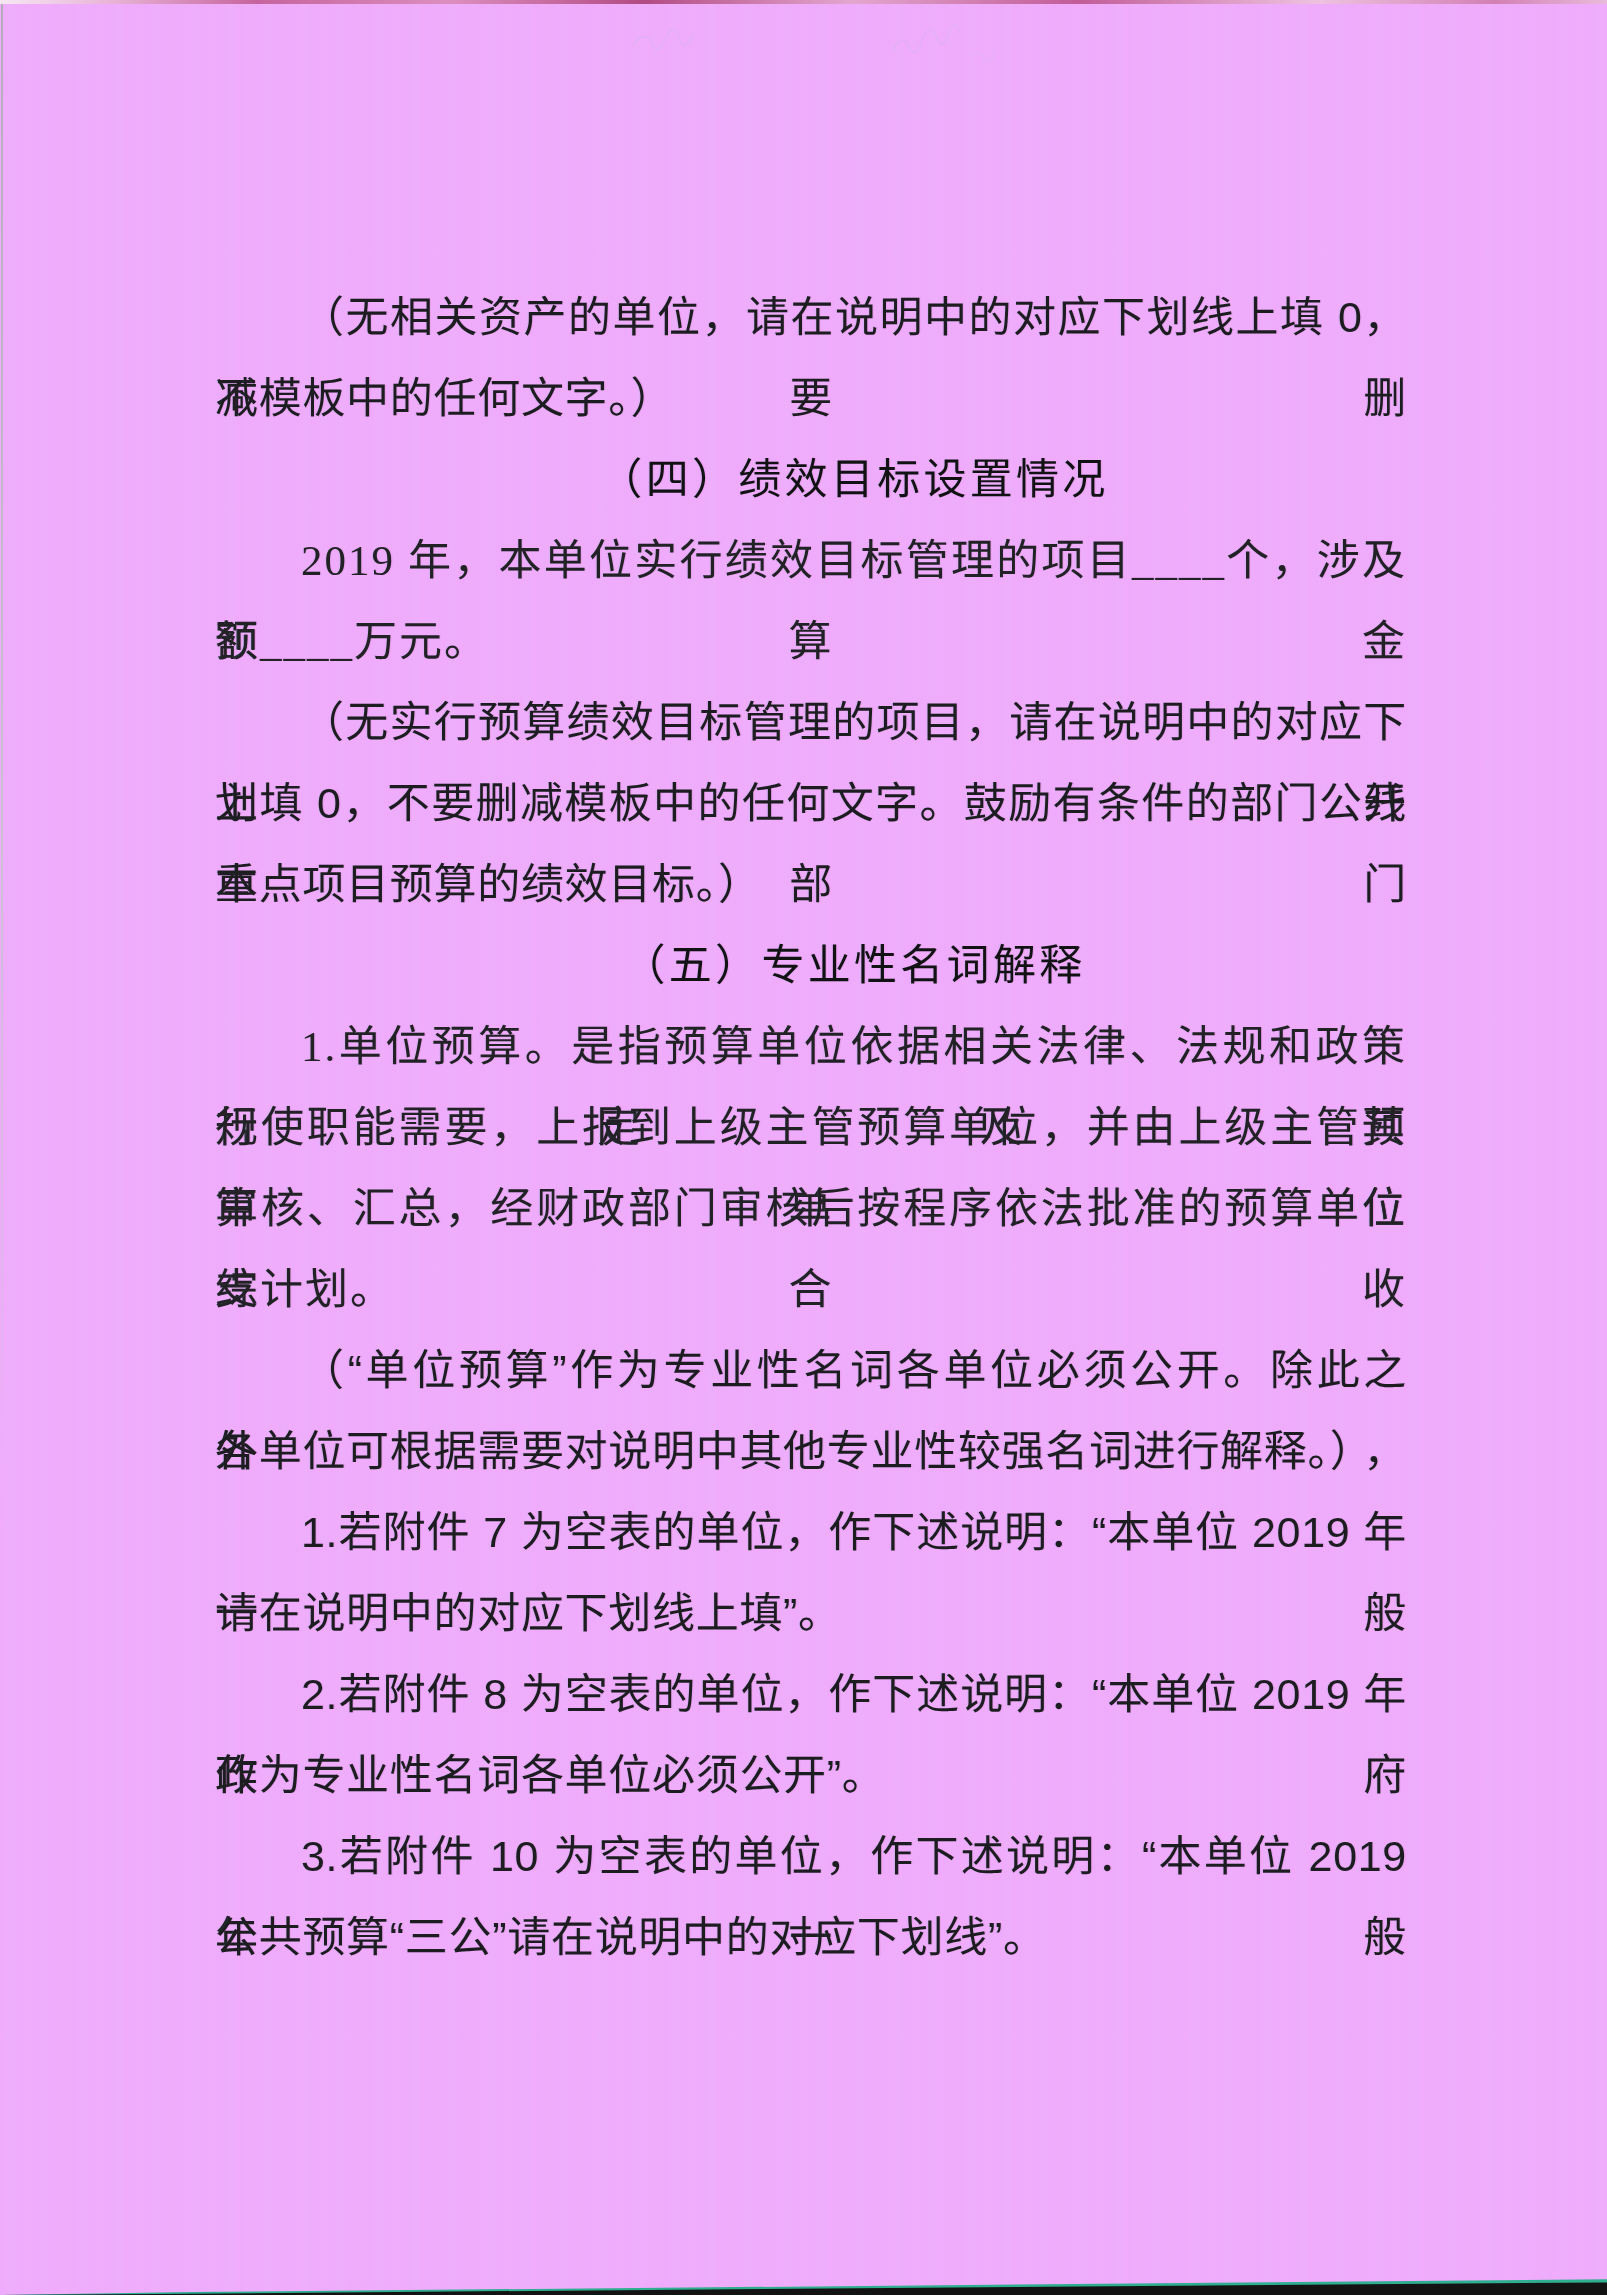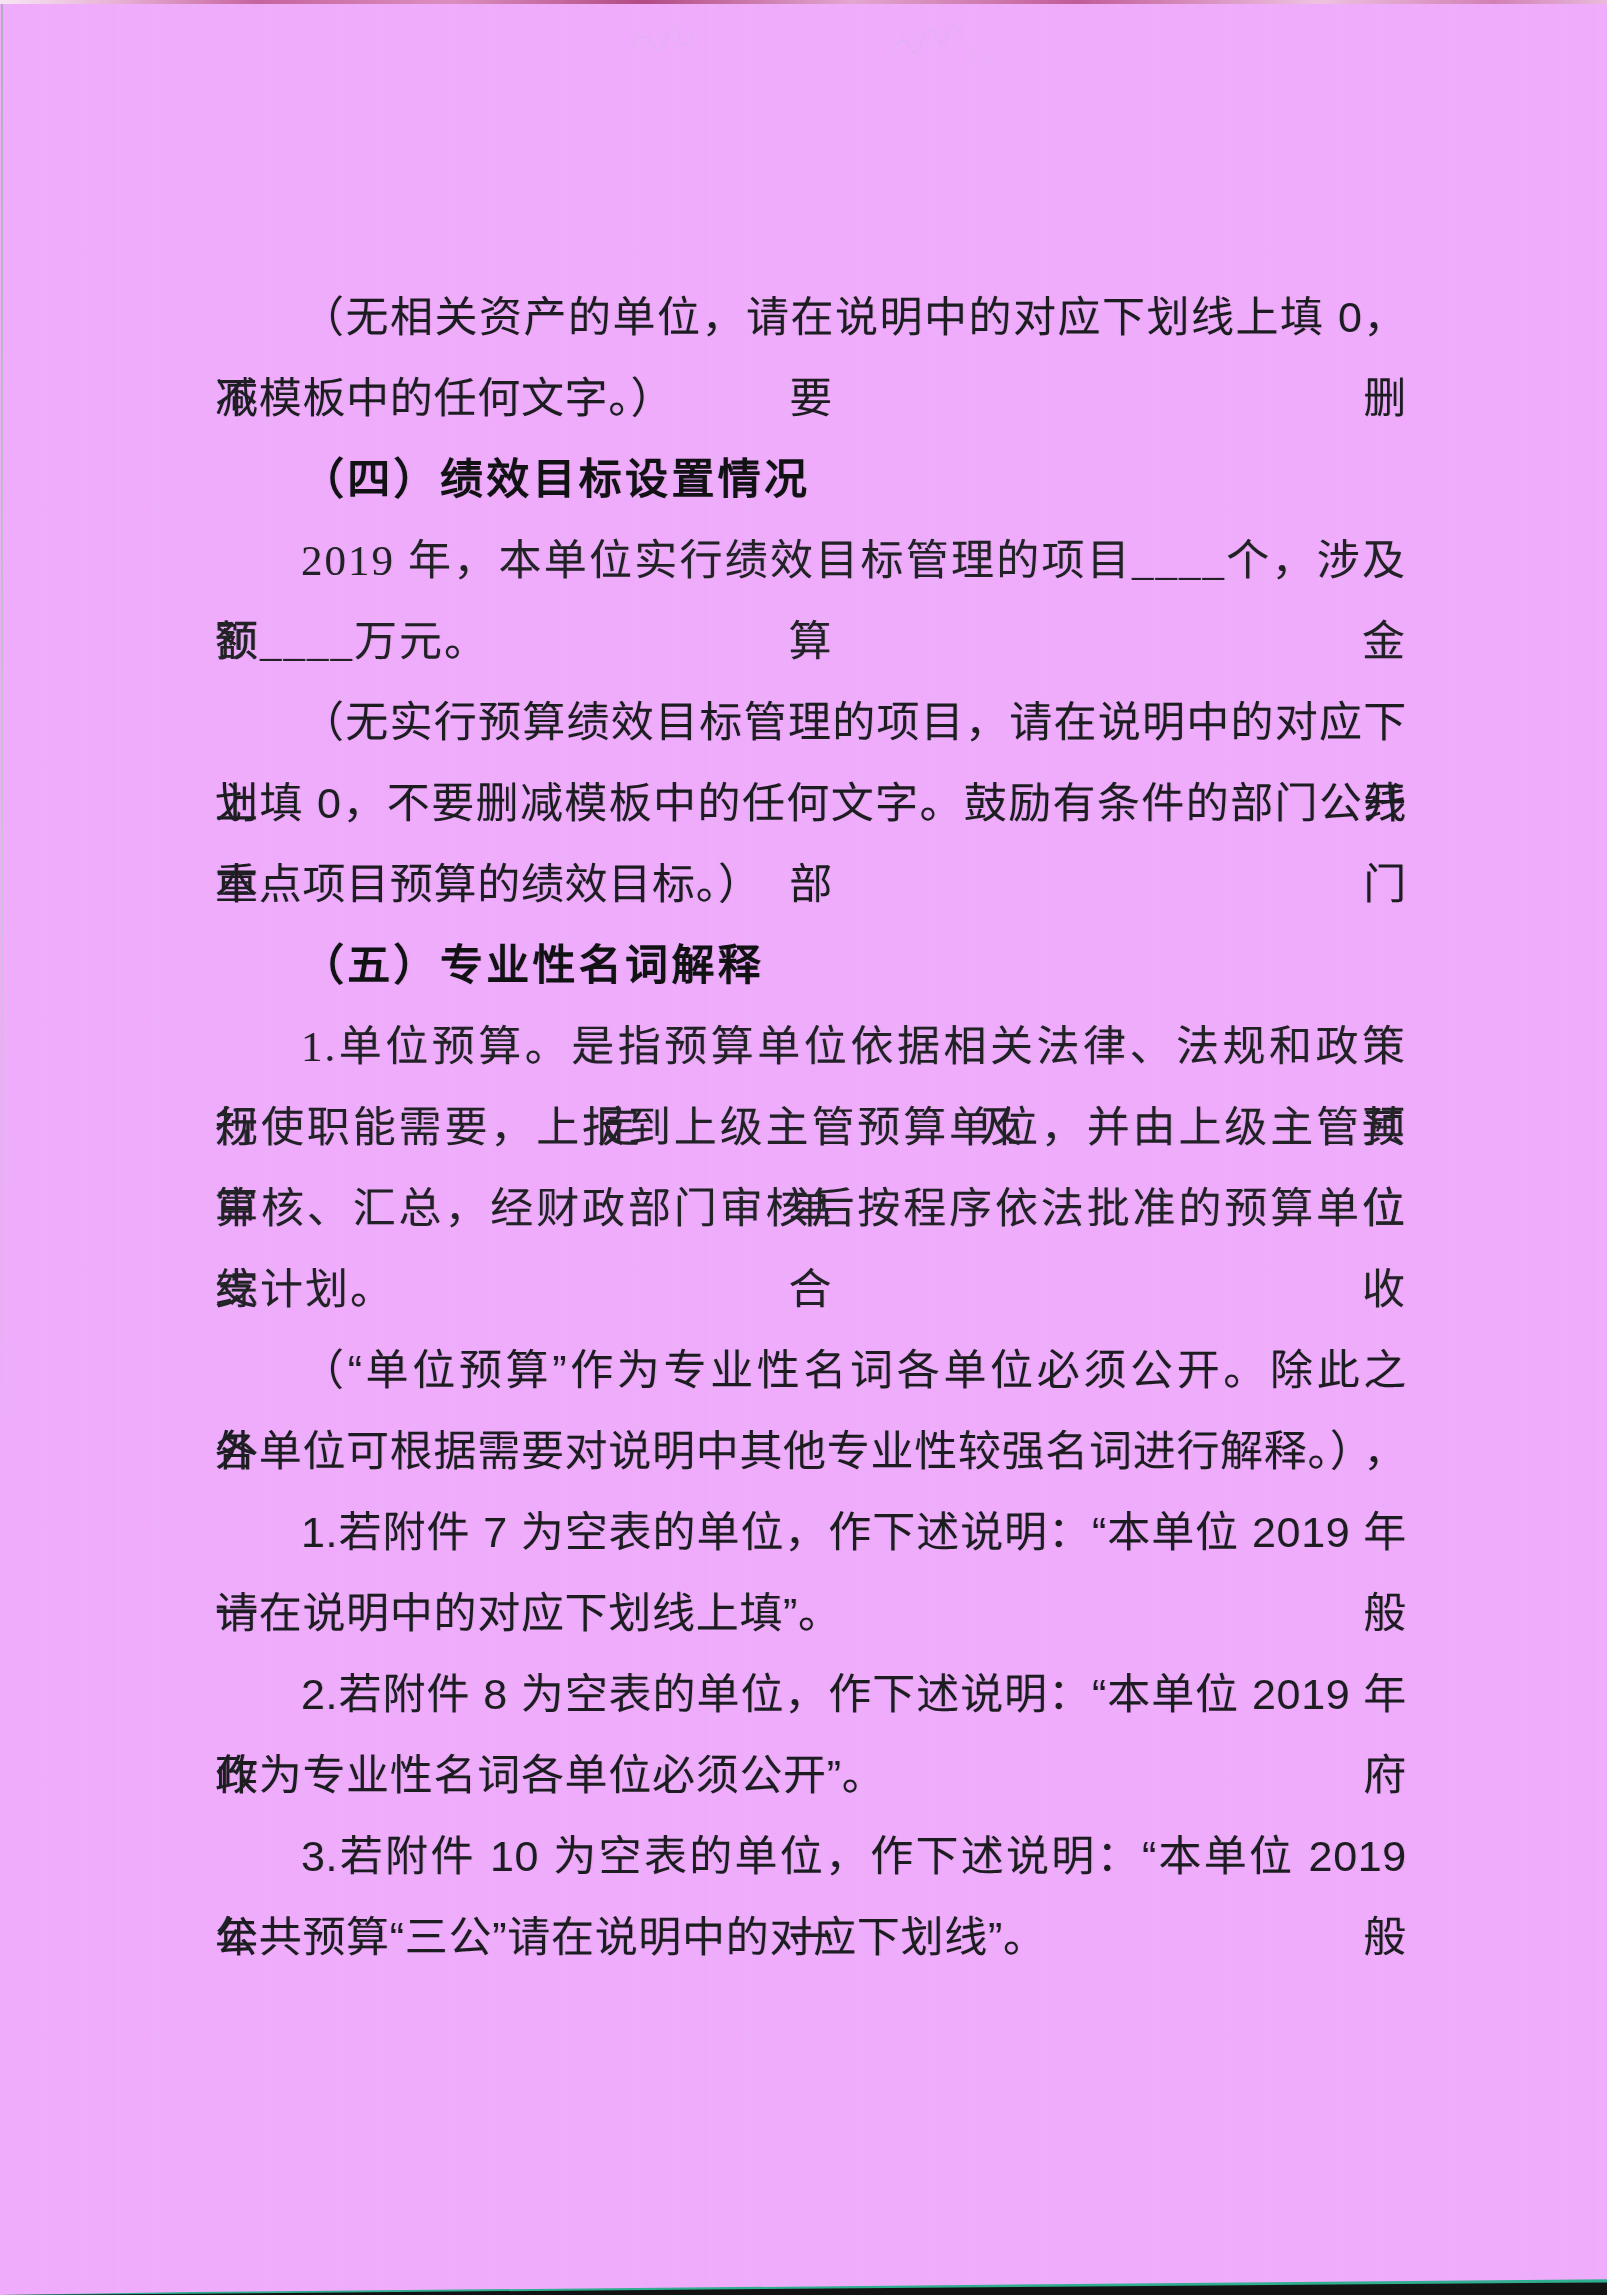--- a/index.html
+++ b/index.html
@@ -103,23 +103,24 @@
     letter-spacing: 2px;
     color: #222226;
   }
   .s-note {
     font-family: "Liberation Sans", "DejaVu Sans", sans-serif;
     letter-spacing: 0.7px;
     color: #1d1d21;
   }
   .s-heading {
     font-family: "Liberation Sans", "DejaVu Sans", sans-serif;
-    font-weight: 700;
+    font-weight: 400;
     letter-spacing: 3.3px;
     color: #121215;
+    text-align: center;
   }
 </style>
 </head>
 <body>
 
 <div class="page">
   <div class="scan-noise"></div>
 
   <svg class="top-wisps" width="456" height="91" viewBox="0 0 700 140">
     <path d="M20,40 q18,-28 30,-4 q10,22 22,-10 q12,-26 20,2 q8,24 20,-6" fill="none" stroke="#aebfdd" stroke-width="2" opacity="0.45"></path>

